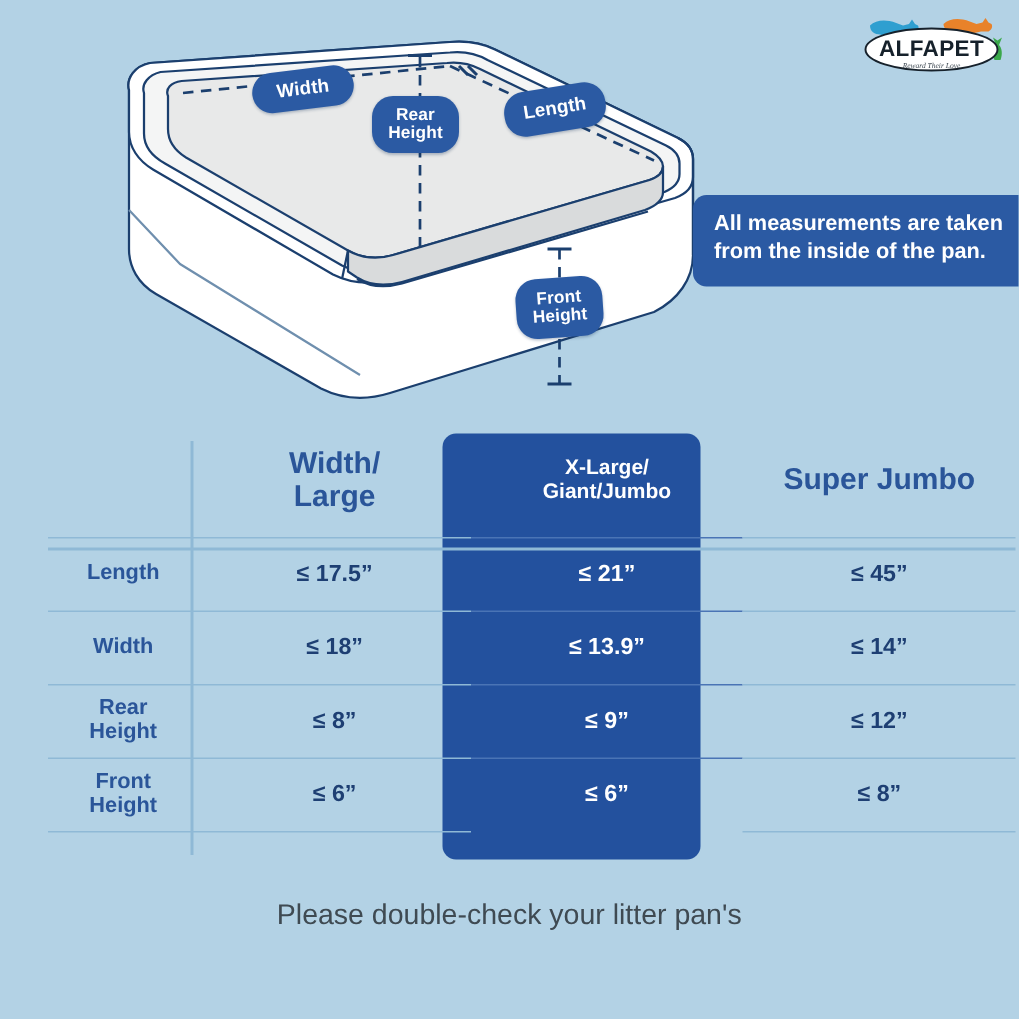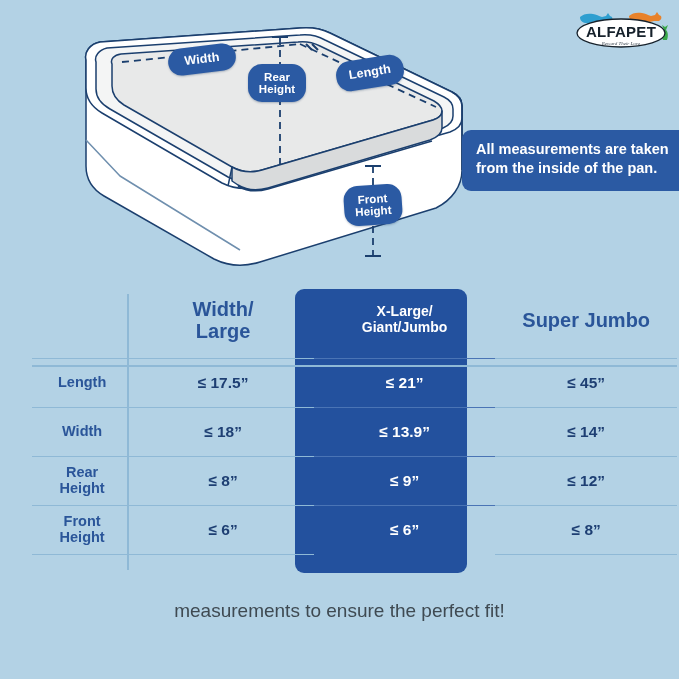--- a/index.html
+++ b/index.html
@@ -402,16 +402,16 @@
           </td>
           <td>≤ 6”</td>
           <td class="hl">≤ 6”</td>
           <td>≤ 8”</td>
         </tr>
       </tbody>
     </table>
   </div>
 
   <div id="footer">
-    <div>measurements to ensure the perfect fit!</div>
+    <div>Please double-check your litter pan's</div>
   </div>
 
 </div>
 
 </body></html>

